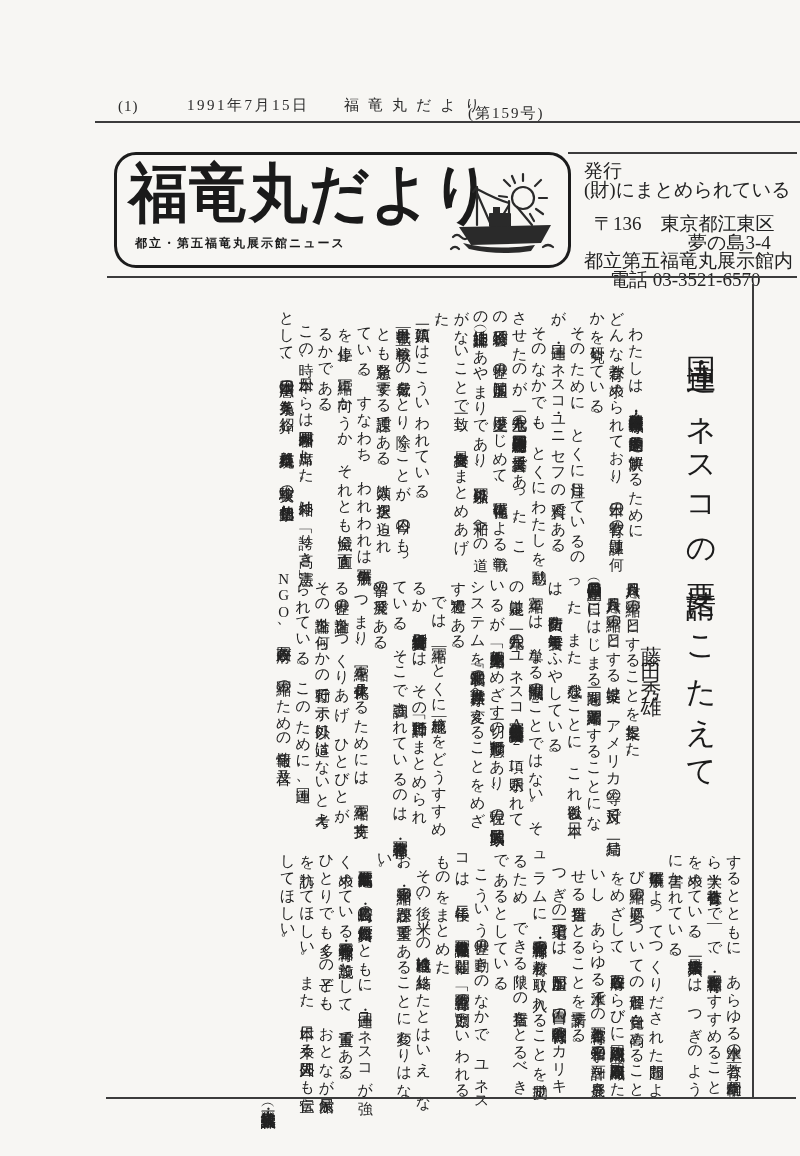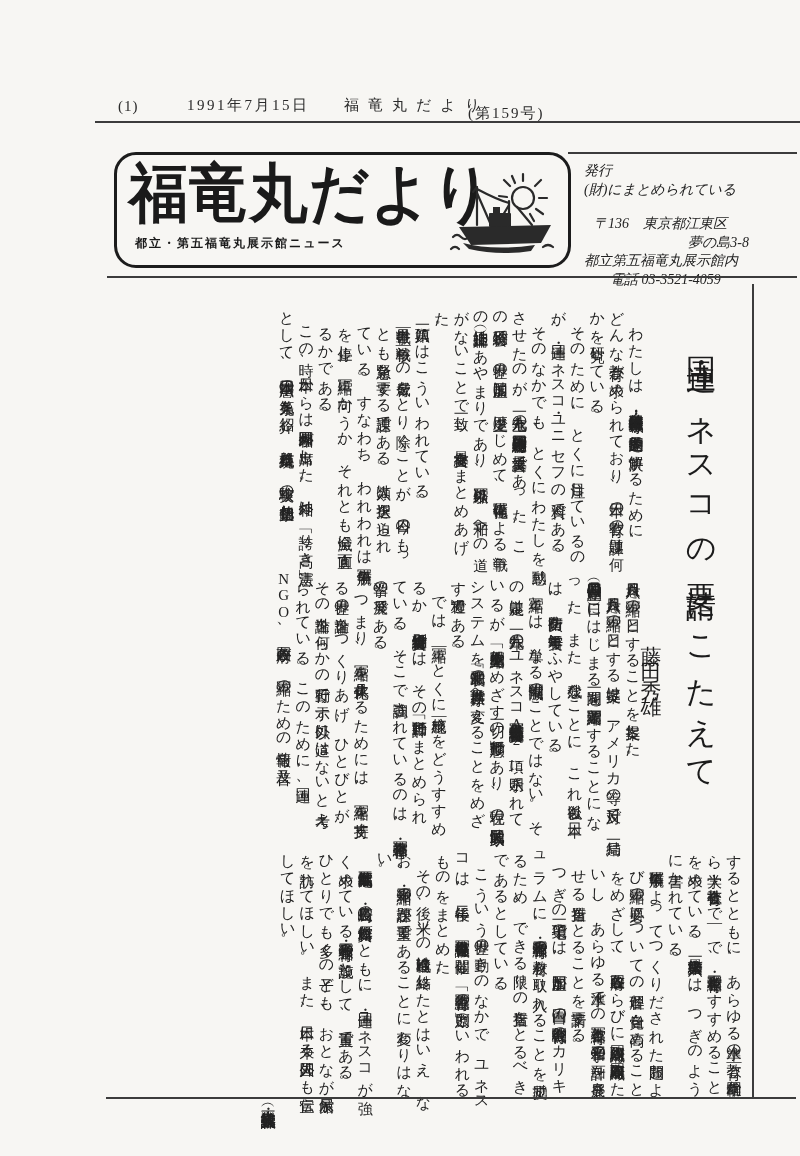--- a/index.html
+++ b/index.html
@@ -35,21 +35,21 @@
     font-weight:900;font-size:59px;letter-spacing:1px;color:#1a1a1a;
     transform:scaleY(1.08);transform-origin:top left;white-space:nowrap;
   }
   .masthead-sub{
     position:absolute;left:18px;top:80px;
     font-family:"Liberation Sans","DejaVu Sans",sans-serif;
     font-weight:600;font-size:12px;letter-spacing:2px;color:#1a1a1a;white-space:nowrap;
   }
   .ship{position:absolute;left:330px;top:8px;width:118px;height:100px;}
   
-  .publisher{position:absolute;left:584px;top:162px;width:214px;font-size:14px;line-height:18.6px;color:#222;font-style:italic;}
+  .publisher{position:absolute;left:584px;top:162px;width:214px;font-size:19px;line-height:18.6px;color:#222;}
   .publisher div{white-space:nowrap;}
   .pub-l3{padding-left:10px;margin-top:16px;}
   .pub-l4{padding-left:104px;}
   .pub-l6{padding-left:26px;}
   
   .vtext{writing-mode:vertical-rl;text-orientation:upright;}
   .headline{
     position:absolute;top:333px;right:79px;height:560px;
     font-size:30px;letter-spacing:7px;color:#1b1b1b;white-space:nowrap;
   }
@@ -115,23 +115,23 @@
       <path d="M16 80 q30 8 72 2 l-4 6 q-32 5 -62 -2 Z"></path>
     </g>
   </svg>
 </div>
 <div class="rule rule-masthead-right"></div>
 
 <div class="publisher">
   <div class="pub-l1">発行</div>
   <div class="pub-l2">(財)にまとめられている</div>
   <div class="pub-l3">〒136　東京都江東区</div>
-  <div class="pub-l4">夢の島3-8</div>
+  <div class="pub-l4">夢の島3-4</div>
   <div class="pub-l5">都立第五福竜丸展示館内</div>
-  <div class="pub-l6">電話 03-3521-4059</div>
+  <div class="pub-l6">電話 03-3521-6570</div>
 </div>
 <div class="rule rule-under-header"></div>
 
 <div class="headline vtext">国連・ユネスコの要請にこたえて</div>
 <div class="author vtext">藤田秀雄</div>
 
 <div class="band band1 vtext">
     <p>わたしは、自然破壊・貧困・人権抑圧・戦争等の全世界的問題を解決するために、どんな教育が求められており、日本の教育の課題は何かを研究している。</p>
     <p>そのために、とくに注目しているのが、国連・ユネスコ・ユニセフの資料である。</p>
     <p>そのなかでも、とくにわたしを感動させたのが、一九七八年の第一回国連軍縮特別総会の最終文書であった。この特別総会で、世界の加盟国は、歴史上はじめて、軍備強化による戦争の抑止（抑止論）はあやまりであり、軍縮以外に、平和への道がないことで一致し、最終文書をまとめあげた。</p>

